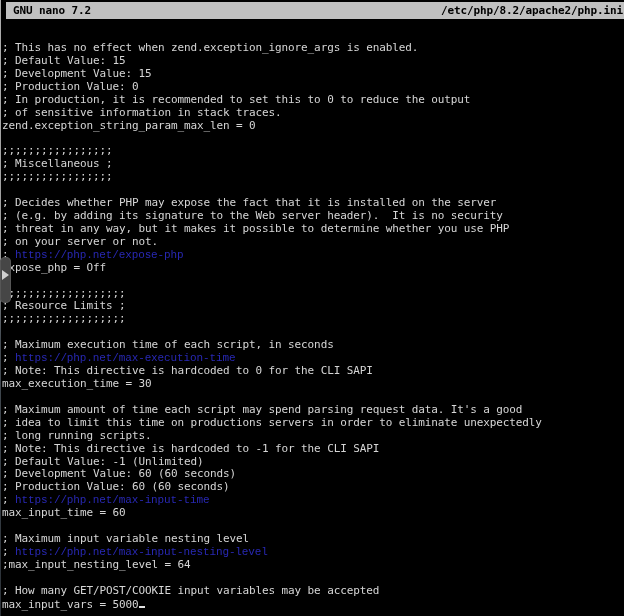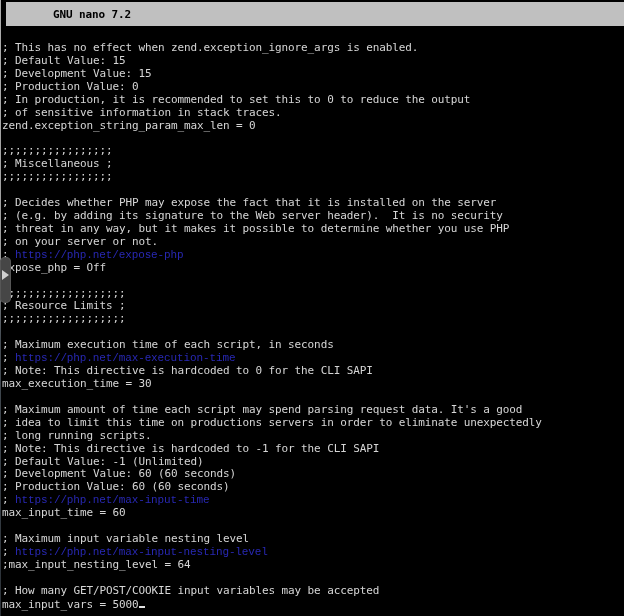--- a/index.html
+++ b/index.html
@@ -8,24 +8,24 @@
   }
   *{margin:0;padding:0;box-sizing:border-box;}
   html,body{background:#222;}
   .terminal{
     position:relative; width:624px; height:616px; overflow:hidden;
     background:var(--background);
     font-family:"DejaVu Sans Mono","Liberation Mono",monospace;
     font-size:11px; letter-spacing:-0.12px; cursor:text;
   }
   .titlebar{
-    position:absolute; left:6px; right:0; top:2px; height:24px;
+    position:absolute; left:6px; right:0; top:2px; height:17px;
     background:var(--title-bar-bg); color:var(--title-bar-fg);
     display:flex; justify-content:space-between; align-items:center;
-    white-space:pre; line-height:13px; font-weight:bold;padding-left:40px;
+    white-space:pre; line-height:13px; font-weight:bold;
   }
   .tb-app{padding-left:7px;}
   .tb-file{padding-right:1px;}
   .editor{
     position:absolute; left:2px; right:0; top:16px; bottom:0;
     color:var(--foreground); white-space:pre;
   }
   .line{height:12.933px; line-height:12.933px; overflow:hidden;}
   .line .link{color:var(--link);font-family:Liberation Mono, monospace;}
   .caret{
@@ -48,20 +48,21 @@
     border-left:7px solid #cfcfcf;
   }
 </style>
 </head>
 <body>
 
 <div class="terminal">
 
   <div class="titlebar">
     <span class="tb-app">GNU nano 7.2</span>
+    <span class="tb-file">/etc/php/8.2/apache2/php.ini</span>
   </div>
 
   <div class="editor">
     <div><div class="line"><span>; This has no effect when zend.exception_ignore_args is enabled.</span></div><div class="line"><span>; Default Value: 15</span></div><div class="line"><span>; Development Value: 15</span></div><div class="line"><span>; Production Value: 0</span></div><div class="line"><span>; In production, it is recommended to set this to 0 to reduce the output</span></div><div class="line"><span>; of sensitive information in stack traces.</span></div><div class="line"><span>zend.exception_string_param_max_len = 0</span></div><div class="line"><span> </span></div><div class="line"><span>;;;;;;;;;;;;;;;;;</span></div><div class="line"><span>; Miscellaneous ;</span></div><div class="line"><span>;;;;;;;;;;;;;;;;;</span></div><div class="line"><span> </span></div><div class="line"><span>; Decides whether PHP may expose the fact that it is installed on the server</span></div><div class="line"><span>; (e.g. by adding its signature to the Web server header).  It is no security</span></div><div class="line"><span>; threat in any way, but it makes it possible to determine whether you use PHP</span></div><div class="line"><span>; on your server or not.</span></div><div class="line"><span>; </span><span class="link">https://php.net/expose-php</span></div><div class="line"><span>expose_php = Off</span></div><div class="line"><span> </span></div><div class="line"><span>;;;;;;;;;;;;;;;;;;;</span></div><div class="line"><span>; Resource Limits ;</span></div><div class="line"><span>;;;;;;;;;;;;;;;;;;;</span></div><div class="line"><span> </span></div><div class="line"><span>; Maximum execution time of each script, in seconds</span></div><div class="line"><span>; </span><span class="link">https://php.net/max-execution-time</span></div><div class="line"><span>; Note: This directive is hardcoded to 0 for the CLI SAPI</span></div><div class="line"><span>max_execution_time = 30</span></div><div class="line"><span> </span></div><div class="line"><span>; Maximum amount of time each script may spend parsing request data. It's a good</span></div><div class="line"><span>; idea to limit this time on productions servers in order to eliminate unexpectedly</span></div><div class="line"><span>; long running scripts.</span></div><div class="line"><span>; Note: This directive is hardcoded to -1 for the CLI SAPI</span></div><div class="line"><span>; Default Value: -1 (Unlimited)</span></div><div class="line"><span>; Development Value: 60 (60 seconds)</span></div><div class="line"><span>; Production Value: 60 (60 seconds)</span></div><div class="line"><span>; </span><span class="link">https://php.net/max-input-time</span></div><div class="line"><span>max_input_time = 60</span></div><div class="line"><span> </span></div><div class="line"><span>; Maximum input variable nesting level</span></div><div class="line"><span>; </span><span class="link">https://php.net/max-input-nesting-level</span></div><div class="line"><span>;max_input_nesting_level = 64</span></div><div class="line"><span> </span></div><div class="line"><span>; How many GET/POST/COOKIE input variables may be accepted</span></div><div class="line"><span>max_input_vars = 5000</span><span class="caret"></span></div><div class="line"><span> </span></div></div>
   </div>
 
   <div class="left-edge"></div>
 
   <div class="mouse-pointer">
     <span class="pointer-arrow"></span>

